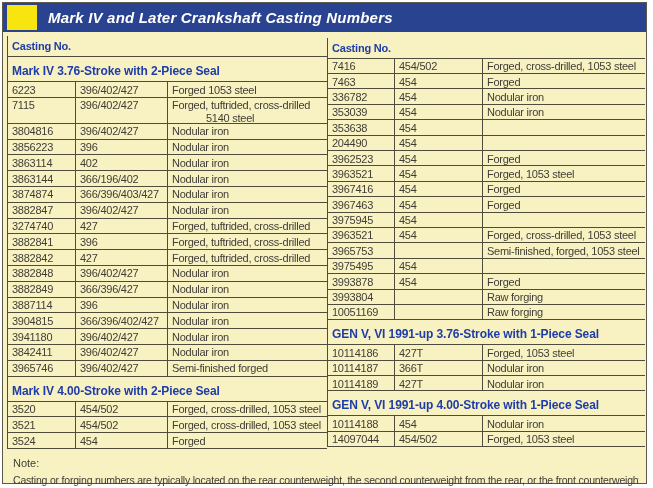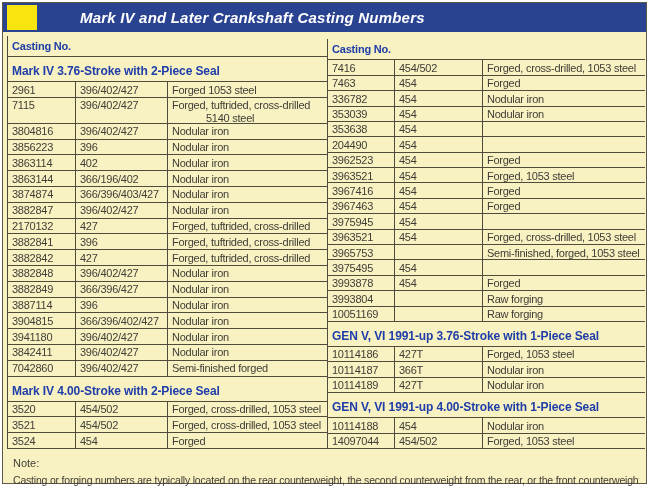--- a/index.html
+++ b/index.html
@@ -18,32 +18,32 @@
     position:relative;
     overflow:hidden;
   }
   .sheet{
     position:absolute;left:2px;top:2px;width:645px;height:482px;
     background:var(--bg);
     border:1px solid #5c584a;
   }
   .titlebar{
     height:29px;background:var(--navy);
-    display:flex;align-items:center;gap:32px;
+    display:flex;align-items:center;
   }
   .ysq{
     width:30px;height:25px;background:var(--yellow);
     margin-left:4px;flex:0 0 auto;
   }
   .title{
     color:#ffffff;font-size:15px;font-weight:bold;font-style:italic;
     margin-left:11px;letter-spacing:0.2px;white-space:nowrap;
   }
   .content{padding:4px 3px 0 4px;}
-  .tables{display:flex;align-items:flex-end;}
+  .tables{display:flex;align-items:center;}
   .tbl{width:320px;border-left:1px solid var(--line);flex:0 0 auto;}
   .tbl.right{width:318px;}
   
   .tbl.left  .c0{width:67px;} .tbl.left  .c1{width:92px;} .tbl.left  .c2{flex:1;min-width:0;}
   .tbl.right .c0{width:66px;} .tbl.right .c1{width:88px;} .tbl.right .c2{flex:1;min-width:0;}
 
   .thead{
     display:flex;align-items:stretch;height:21px;
     border-bottom:1px solid var(--line);
   }
@@ -93,21 +93,21 @@
   <div class="content">
     <div class="tables">
       <div class="tbl left">
           <div class="thead">
             <div class="hc c0">Casting No.</div>
             <div class="hc c1">Engine</div>
             <div class="hc c2">Comments</div>
           </div>
           <div class="sec-title">Mark IV 3.76-Stroke with 2-Piece Seal</div>
           <div class="row">
-            <div class="cell c0">2961</div>
+            <div class="cell c0">6223</div>
             <div class="cell c1">396/402/427</div>
             <div class="cell c2">Forged 1053 steel</div>
           </div>
           <div class="row tall">
             <div class="cell c0">7115</div>
             <div class="cell c1">396/402/427</div>
             <div class="cell c2">
               <div>Forged, tuftrided, cross-drilled</div>
               <div class="cont">5140 steel</div>
             </div>
@@ -136,21 +136,21 @@
             <div class="cell c0">3874874</div>
             <div class="cell c1">366/396/403/427</div>
             <div class="cell c2">Nodular iron</div>
           </div>
           <div class="row">
             <div class="cell c0">3882847</div>
             <div class="cell c1">396/402/427</div>
             <div class="cell c2">Nodular iron</div>
           </div>
           <div class="row">
-            <div class="cell c0">2170132</div>
+            <div class="cell c0">3274740</div>
             <div class="cell c1">427</div>
             <div class="cell c2">Forged, tuftrided, cross-drilled</div>
           </div>
           <div class="row">
             <div class="cell c0">3882841</div>
             <div class="cell c1">396</div>
             <div class="cell c2">Forged, tuftrided, cross-drilled</div>
           </div>
           <div class="row">
             <div class="cell c0">3882842</div>
@@ -181,21 +181,21 @@
             <div class="cell c0">3941180</div>
             <div class="cell c1">396/402/427</div>
             <div class="cell c2">Nodular iron</div>
           </div>
           <div class="row">
             <div class="cell c0">3842411</div>
             <div class="cell c1">396/402/427</div>
             <div class="cell c2">Nodular iron</div>
           </div>
           <div class="row">
-            <div class="cell c0">7042860</div>
+            <div class="cell c0">3965746</div>
             <div class="cell c1">396/402/427</div>
             <div class="cell c2">Semi-finished forged</div>
           </div>
           <div class="sec-title">Mark IV 4.00-Stroke with 2-Piece Seal</div>
           <div class="row">
             <div class="cell c0">3520</div>
             <div class="cell c1">454/502</div>
             <div class="cell c2">Forged, cross-drilled, 1053 steel</div>
           </div>
           <div class="row">

